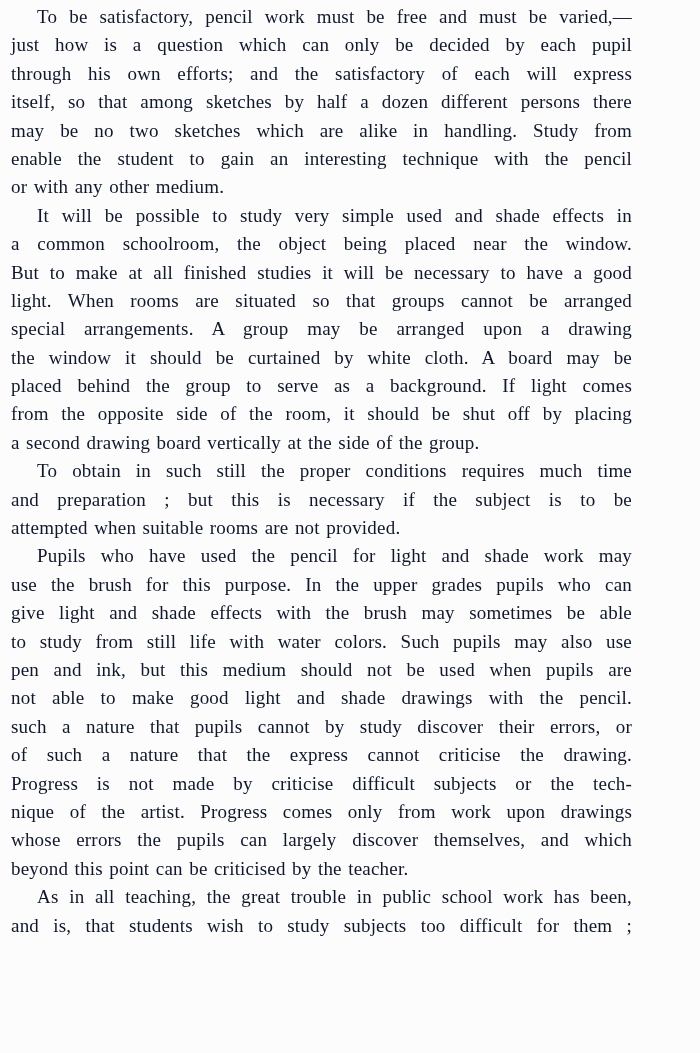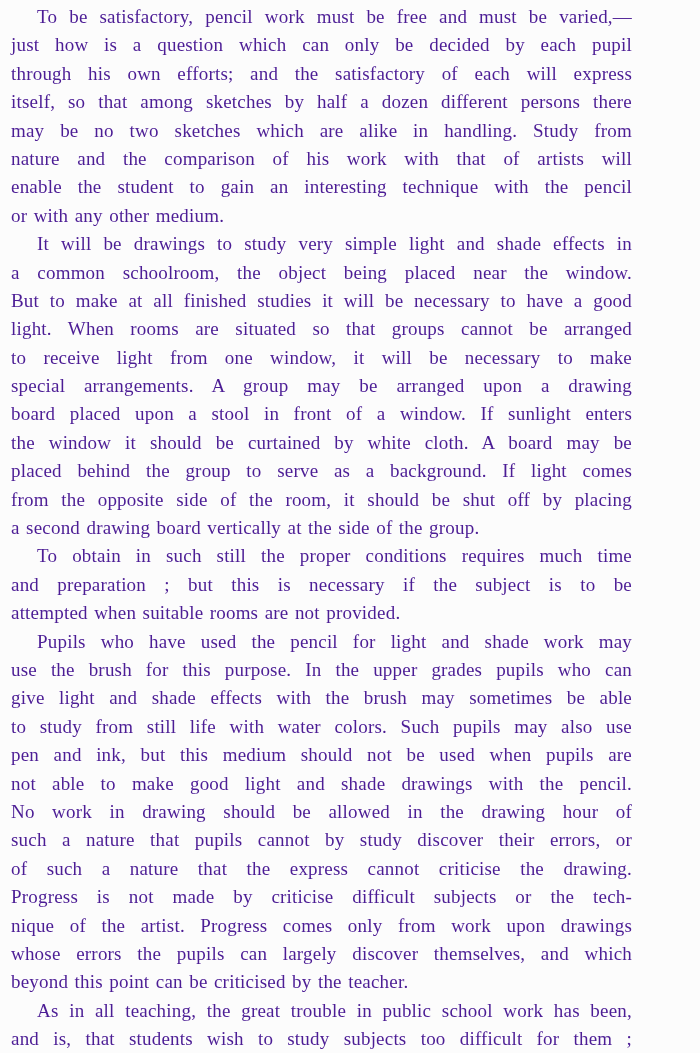--- a/index.html
+++ b/index.html
@@ -10,21 +10,21 @@
     overflow: hidden;
     background: #fcfcfc;
   }
   .page {
     box-sizing: border-box;
     width: 645px;
     height: 1053px;
     padding: 3px 13px 0 11px;
     font-family: "Liberation Serif", "DejaVu Serif", serif;
     font-size: 19px;
-    color: #4c1d95;
+    color: #0f172a;
     -webkit-font-smoothing: antialiased;
   }
   .para {
     margin: 0;
     padding: 0;
   }
   .line {
     display: block;
     line-height: 28.4px;
     height: 28.4px;
@@ -46,53 +46,49 @@
 <body>
 
 <main class="page">
 
   <div class="para">
     <div class="line first">To be satisfactory, pencil work must be free and must be varied,—</div>
     <div class="line">just how is a question which can only be decided by each pupil</div>
     <div class="line">through his own efforts; and the satisfactory of each will express</div>
     <div class="line">itself, so that among sketches by half a dozen different persons there</div>
     <div class="line">may be no two sketches which are alike in handling.  Study from</div>
-    <div class="line">nature and the comparison of his work with that of artists will</div>
     <div class="line">enable the student to gain an interesting technique with the pencil</div>
     <div class="line last">or with any other medium.</div>
   </div>
 
   <div class="para">
-    <div class="line first">It will be drawings to study very simple light and shade effects in</div>
+    <div class="line first">It will be possible to study very simple used and shade effects in</div>
     <div class="line">a common schoolroom, the object being placed near the window.</div>
     <div class="line">But to make at all finished studies it will be necessary to have a good</div>
     <div class="line">light.  When rooms are situated so that groups cannot be arranged</div>
-    <div class="line">to receive light from one window, it will be necessary to make</div>
     <div class="line">special arrangements.  A group may be arranged upon a drawing</div>
-    <div class="line">board placed upon a stool in front of a window.  If sunlight enters</div>
     <div class="line">the window it should be curtained by white cloth.  A board may be</div>
     <div class="line">placed behind the group to serve as a background.  If light comes</div>
     <div class="line">from the opposite side of the room, it should be shut off by placing</div>
     <div class="line last">a second drawing board vertically at the side of the group.</div>
   </div>
 
   <div class="para">
     <div class="line first">To obtain in such still the proper conditions requires much time</div>
     <div class="line">and preparation ; but this is necessary if the subject is to be</div>
     <div class="line last">attempted when suitable rooms are not provided.</div>
   </div>
 
   <div class="para">
     <div class="line first">Pupils who have used the pencil for light and shade work may</div>
     <div class="line">use the brush for this purpose.  In the upper grades pupils who can</div>
     <div class="line">give light and shade effects with the brush may sometimes be able</div>
     <div class="line">to study from still life with water colors.  Such pupils may also use</div>
     <div class="line">pen and ink, but this medium should not be used when pupils are</div>
     <div class="line">not able to make good light and shade drawings with the pencil.</div>
-    <div class="line">No work in drawing should be allowed in the drawing hour of</div>
     <div class="line">such a nature that pupils cannot by study discover their errors, or</div>
     <div class="line">of such a nature that the express cannot criticise the drawing.</div>
     <div class="line">Progress is not made by criticise difficult subjects or the tech-</div>
     <div class="line">nique of the artist.  Progress comes only from work upon drawings</div>
     <div class="line">whose errors the pupils can largely discover themselves, and which</div>
     <div class="line last">beyond this point can be criticised by the teacher.</div>
   </div>
 
   <div class="para">
     <div class="line first">As in all teaching, the great trouble in public school work has been,</div>

